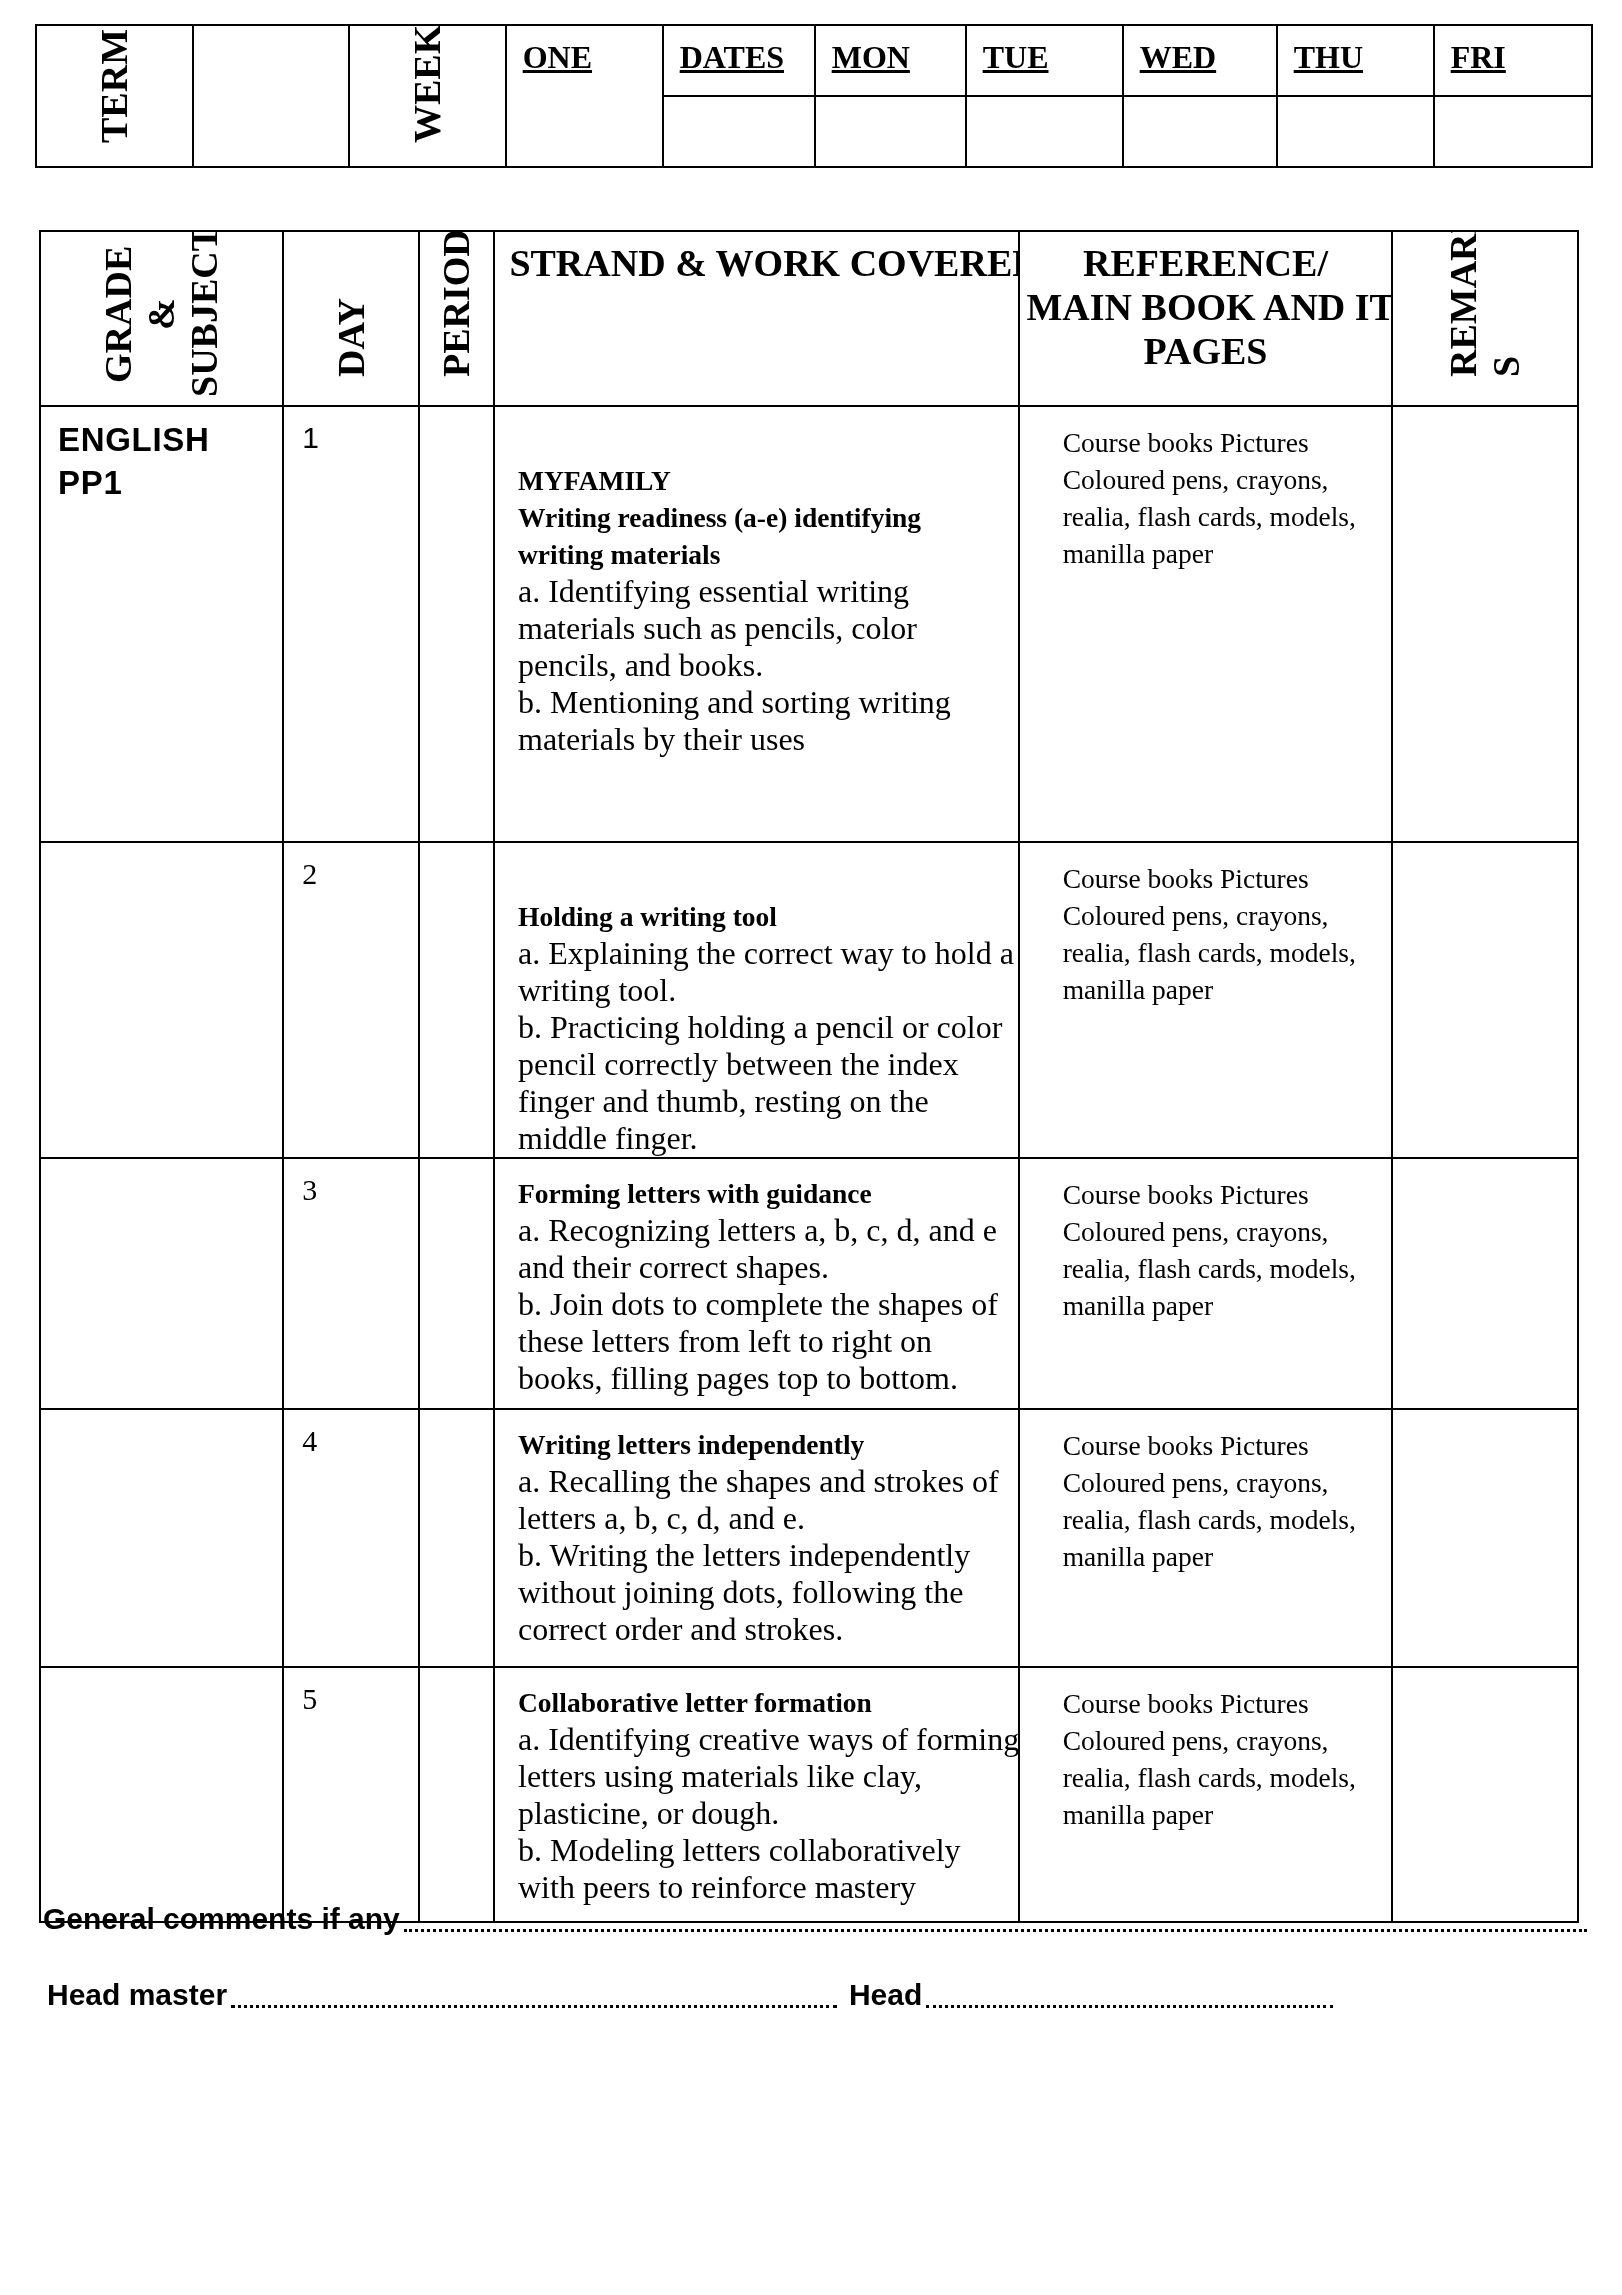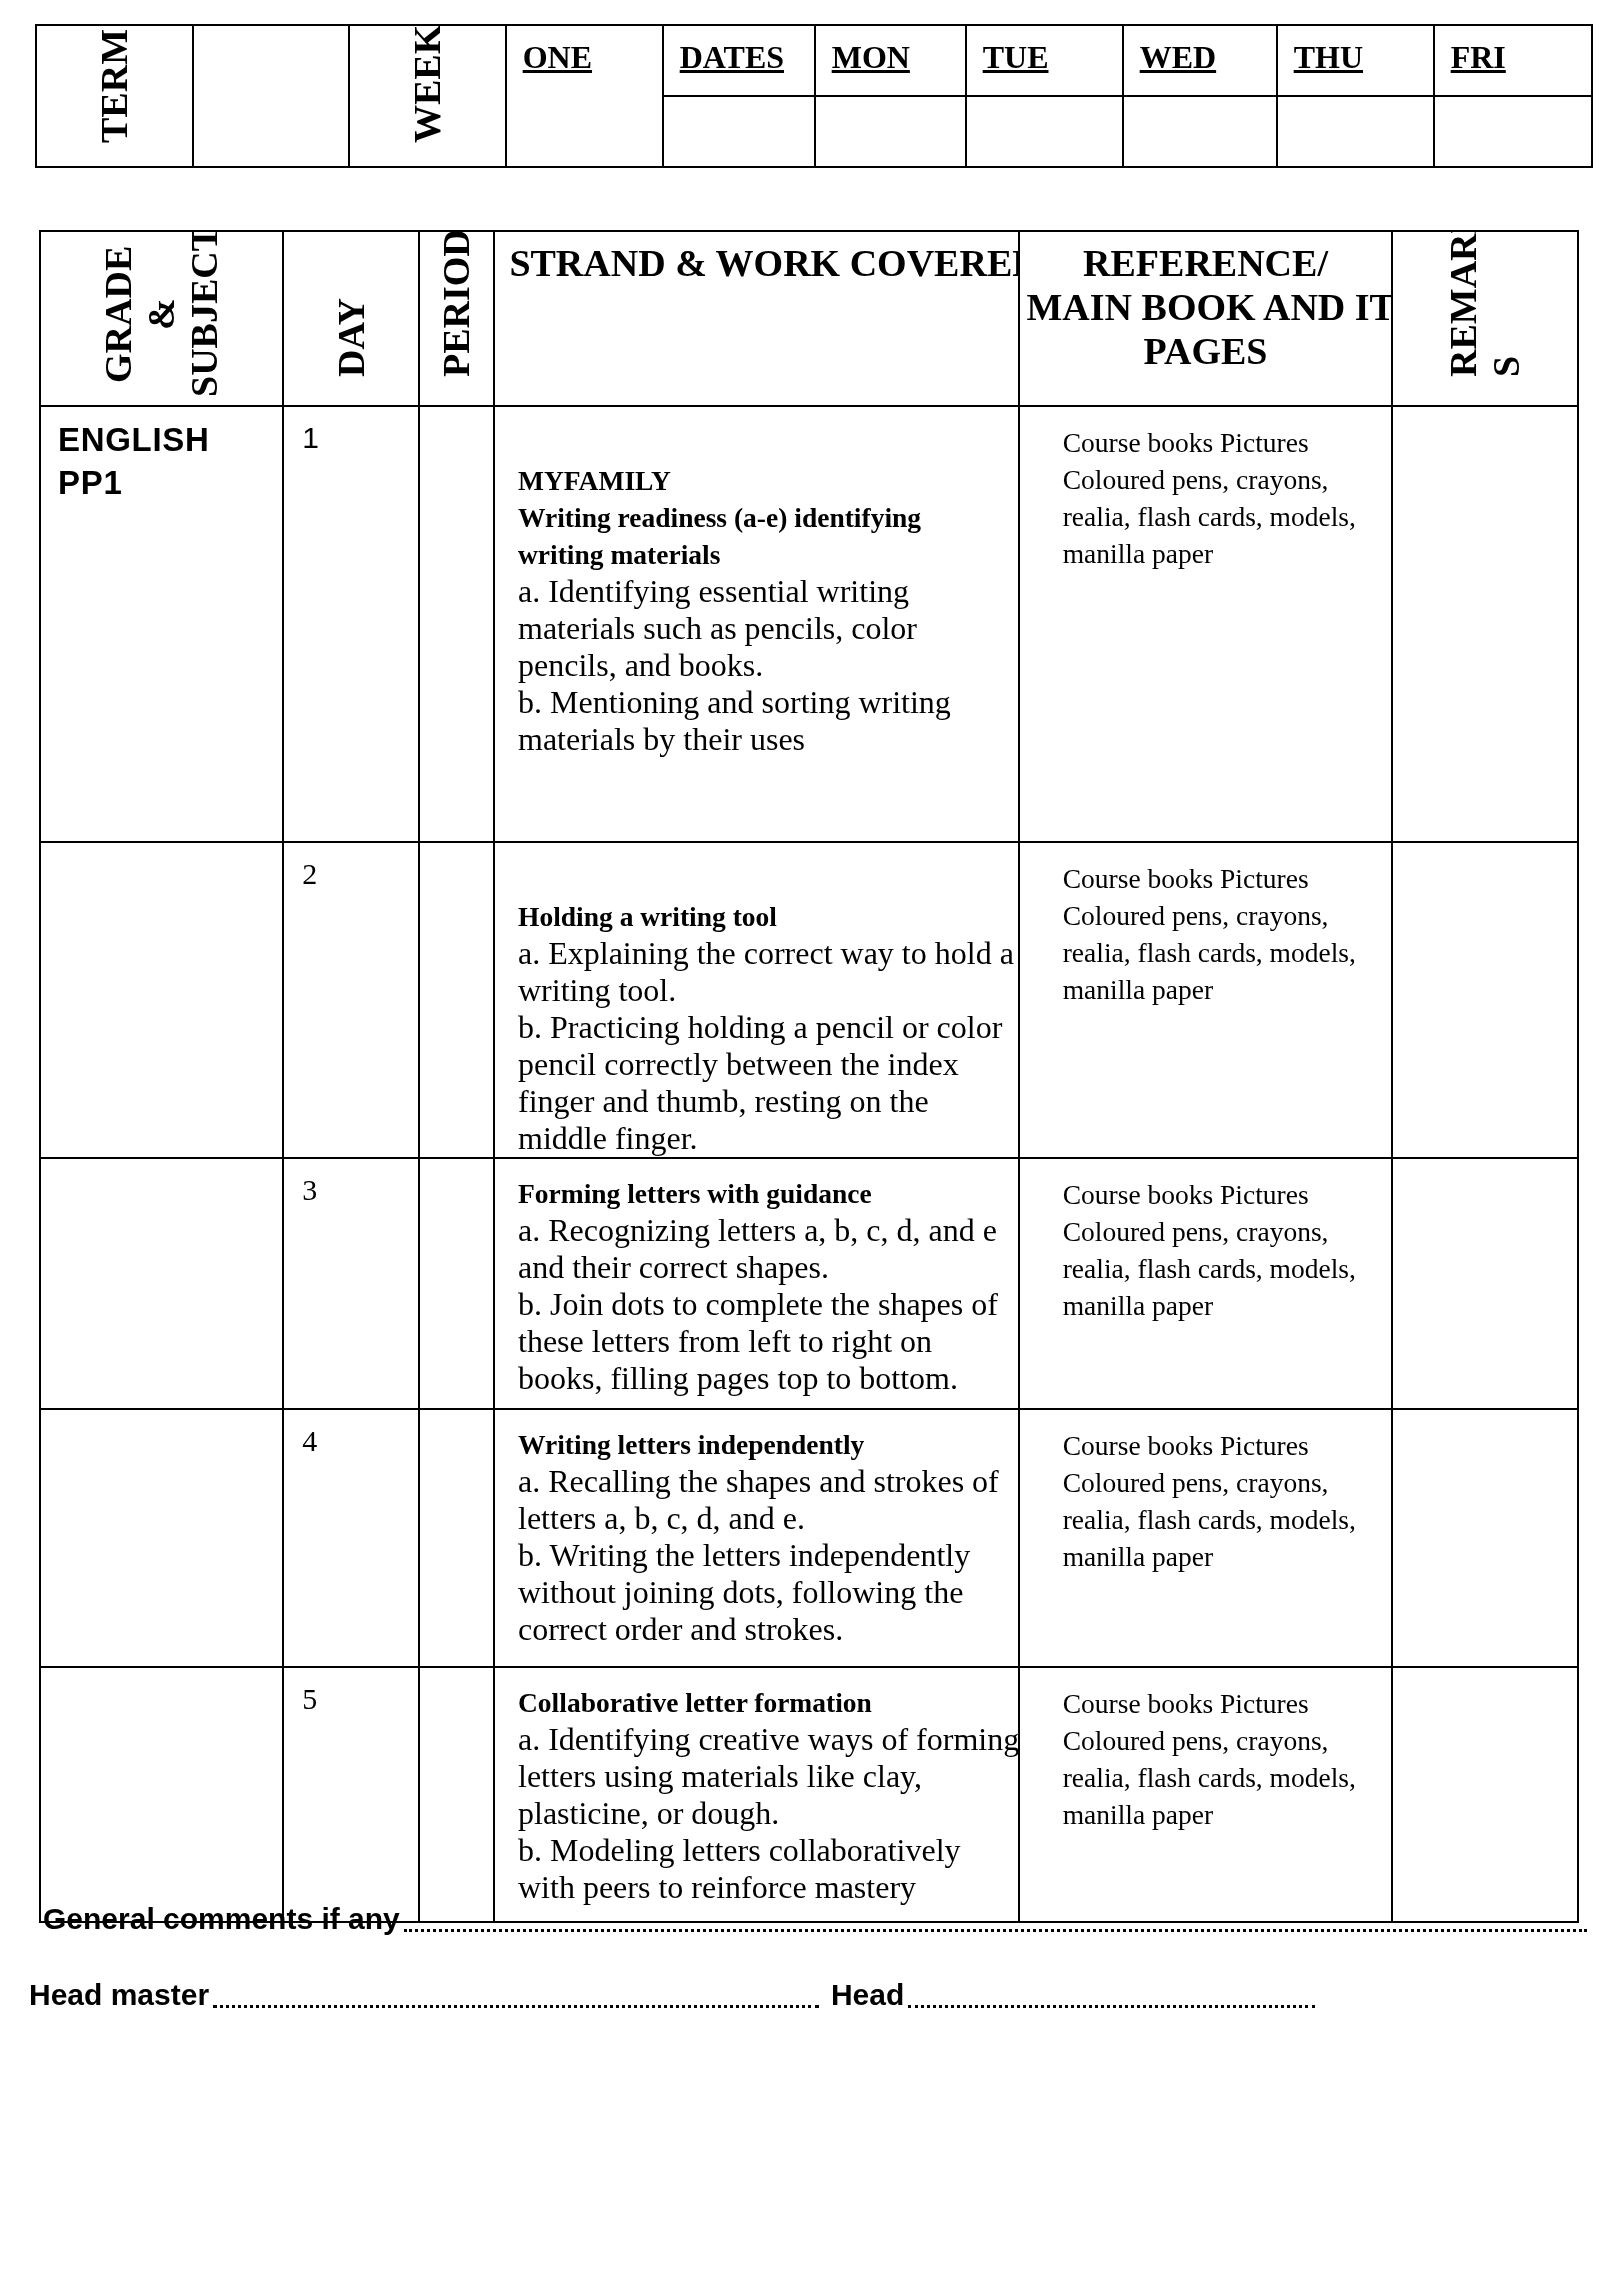--- a/index.html
+++ b/index.html
@@ -66,21 +66,21 @@
   .strand-body{font-size:32px;line-height:37px;white-space:pre;}
   .ref-val{font-size:27.5px;line-height:37px;padding:17px 5.2px 0 15.7px;white-space:pre;margin-left:27px;}
 
   
   .footer-line{
     position:absolute;display:flex;align-items:flex-end;
     font-family:"Liberation Sans", sans-serif;
     font-weight:bold;font-size:30px;line-height:37px;
   }
   .fl-comments{left:43px;top:1900px;width:1544px;justify-content:flex-end;}
-  .fl-sign{left:29px;top:1976px;width:1286px;}
+  .fl-sign{left:47px;top:1976px;width:1286px;}
   .dots{border-bottom:3.3px dotted #000;height:6.5px;margin:0 0 5.2px 3.9px;}
   .dots.grow1{flex:1.49;}
   .dots.grow2{flex:1;}
   .dots.growall{flex:1;}
   .date-label{margin-left:11.8px;}
 </style>
 </head>
 <body>
 
 <table class="t-top">

